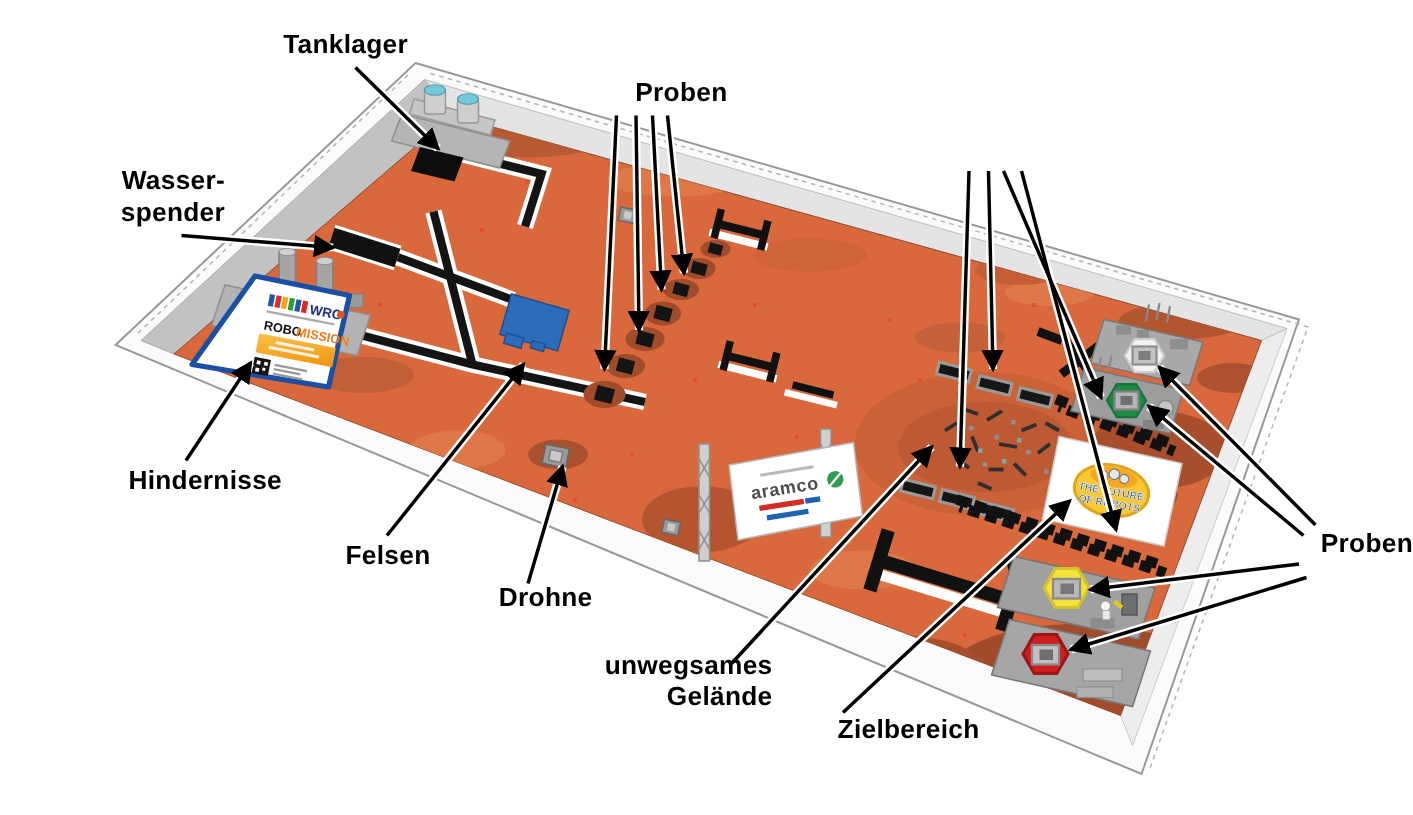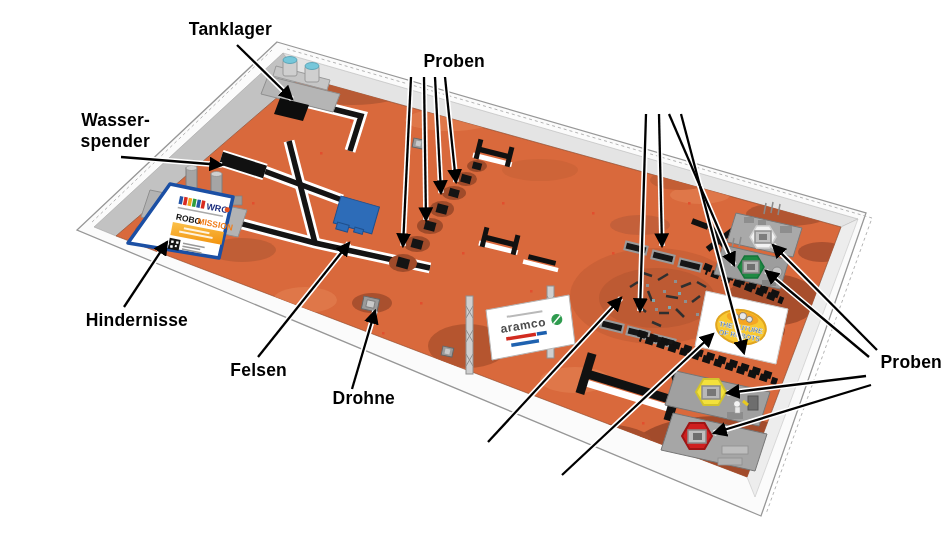--- a/index.html
+++ b/index.html
@@ -430,15 +430,18 @@
   </g>
 </svg>
 
 <div class="lbl" style="left:152px;top:19px;width:120px;">Tanklager</div>
 <div class="lbl" style="left:30px;top:110px;width:120px;">Wasser-
 spender</div>
 <div class="lbl" style="left:390px;top:51px;width:95px;">Proben</div>
 <div class="lbl" style="left:38px;top:310px;width:150px;">Hindernisse</div>
 <div class="lbl" style="left:212px;top:360px;width:75px;">Felsen</div>
 <div class="lbl" style="left:305px;top:370px;width:90px;margin-top:18px;">Drohne</div>
+<div class="lbl" style="left:355px;top:433px;width:160px;">unwegsames
+Gelände</div>
+<div class="lbl" style="left:518px;top:476px;width:135px;">Zielbereich</div>
 <div class="lbl" style="left:856px;top:352px;width:86px;">Proben</div>
 
 </div>
 
 </body></html>

